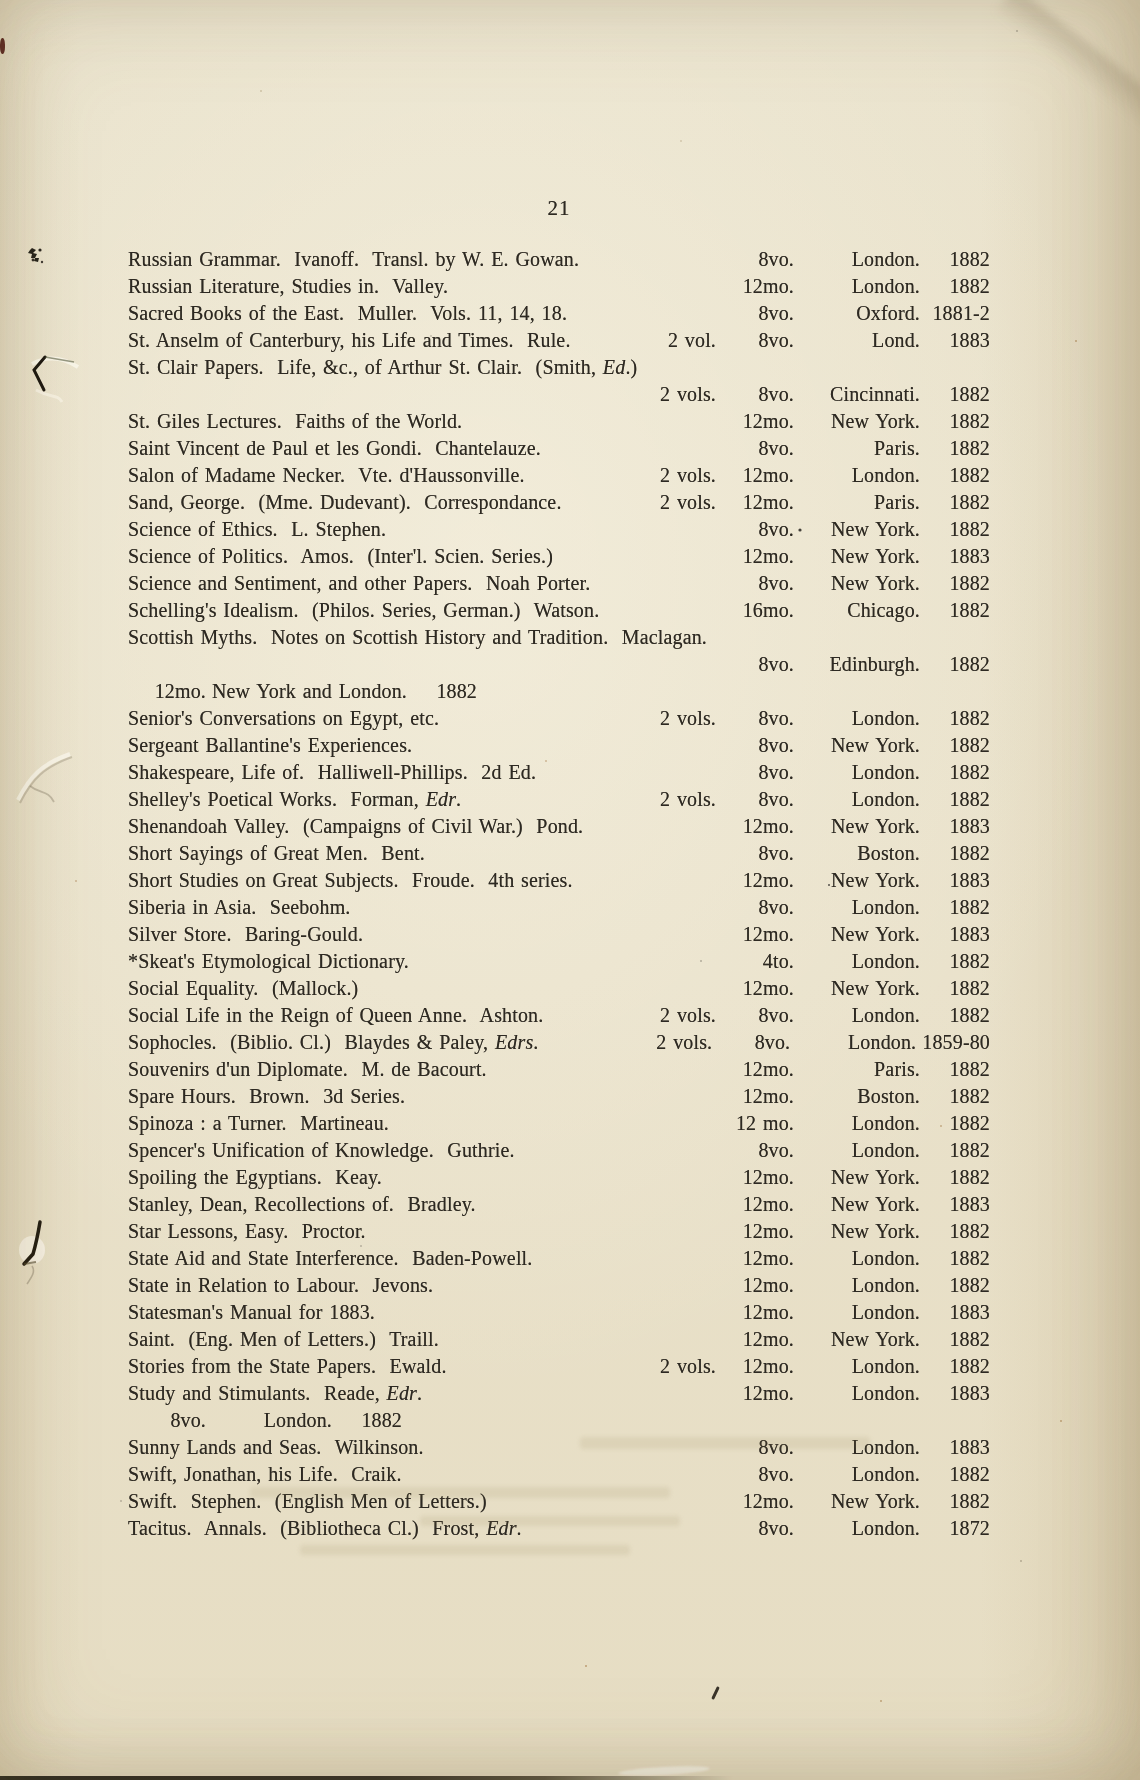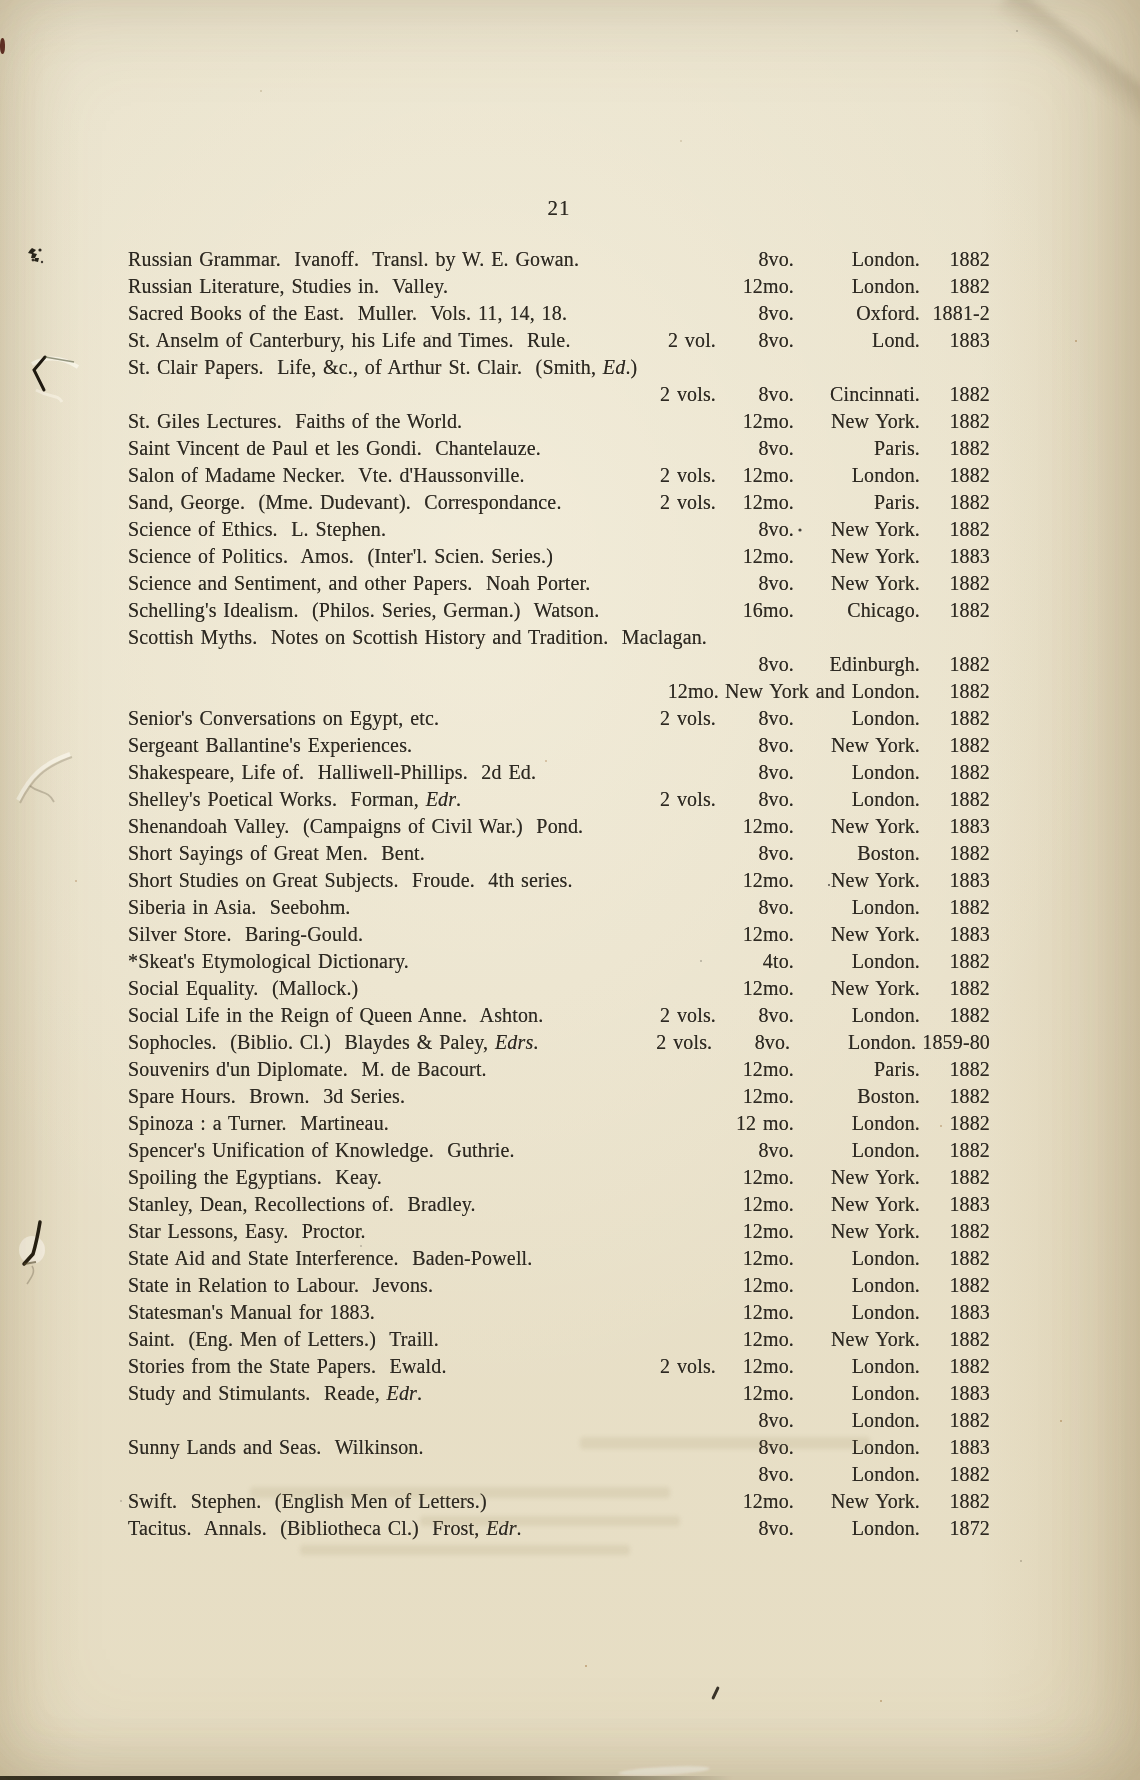--- a/index.html
+++ b/index.html
@@ -18,21 +18,21 @@
   .page-number{
     position:absolute;top:196px;left:128px;width:862px;text-align:center;
     font-size:21px;letter-spacing:1px;
     text-shadow:0 0 .5px rgba(45,40,30,.65);
   }
   .list{
     position:absolute;left:128px;top:246px;width:862px;
     font-size:20px;line-height:27px;word-spacing:1.6px;letter-spacing:.15px;
     text-shadow:0 0 .5px rgba(45,40,30,.6);
   }
-  .row{display:flex;align-items:baseline;height:27px;justify-content:flex-end;}
+  .row{display:flex;align-items:baseline;height:27px;}
   .t{flex:1 1 auto;white-space:pre;}
   .c{white-space:pre;text-align:right;padding-left:6px;flex:0 0 auto;}
   .vols{min-width:64px;}
   .size{min-width:72px;}
   .city{min-width:120px;}
   .year{min-width:64px;}
   i{font-style:italic;}
 
   
   .artifact{position:absolute;pointer-events:none;}
@@ -340,20 +340,21 @@
       <span class="c city">London.</span>
       <span class="c year">1882</span>
     </div>
     <div class="row">
       <span class="t">Sunny Lands and Seas.  Wilkinson.</span>
       <span class="c size">8vo.</span>
       <span class="c city">London.</span>
       <span class="c year">1883</span>
     </div>
     <div class="row">
+      <span class="t">Swift, Jonathan, his Life.  Craik.</span>
       <span class="c size">8vo.</span>
       <span class="c city">London.</span>
       <span class="c year">1882</span>
     </div>
     <div class="row">
       <span class="t">Swift.  Stephen.  (English Men of Letters.)</span>
       <span class="c size">12mo.</span>
       <span class="c city">New York.</span>
       <span class="c year">1882</span>
     </div>

